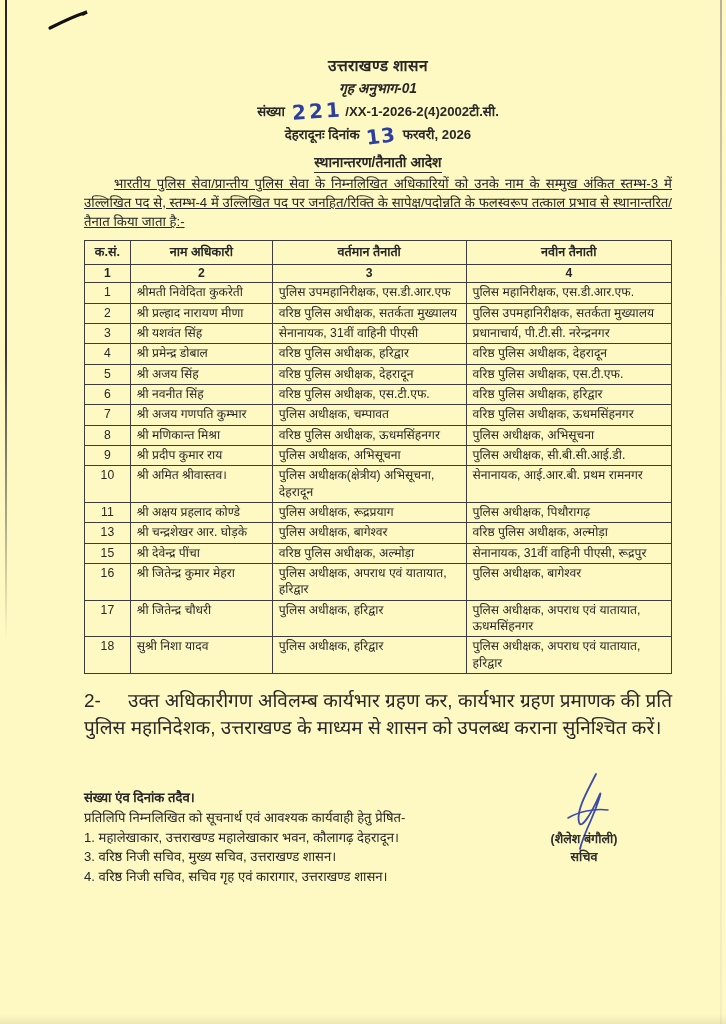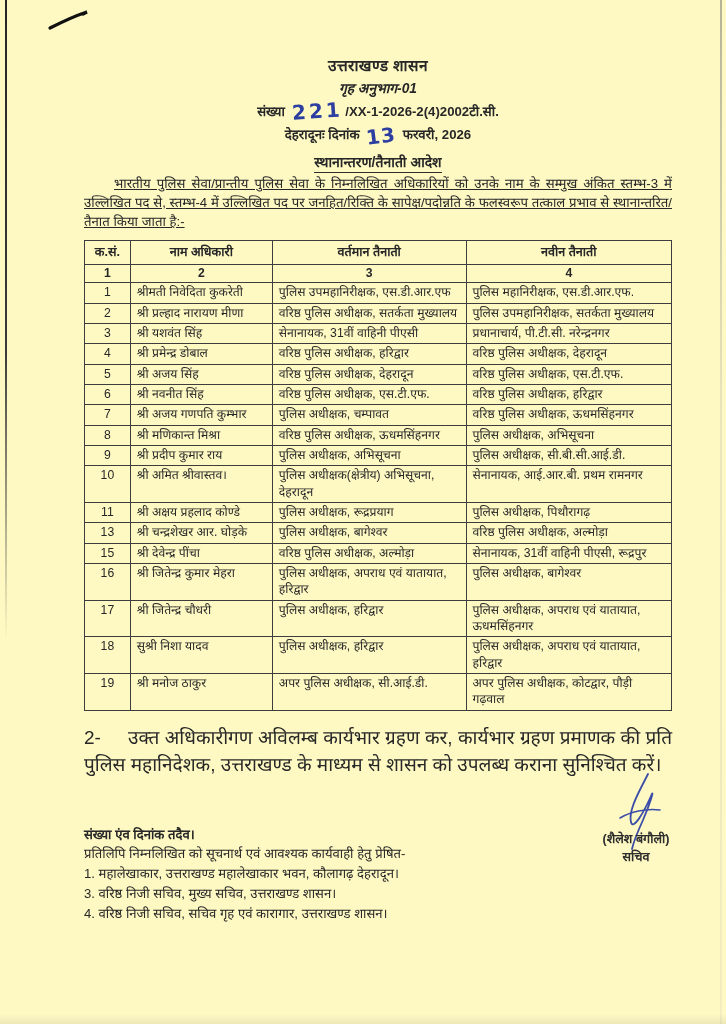--- a/index.html
+++ b/index.html
@@ -46,21 +46,21 @@
     font-size:12.2px; line-height:1.34; padding:1px 6px 2px;
   }
   thead th { text-align:center; font-weight:700; font-size:12.6px; padding:3px 4px;margin-left:7px; }
   tr.numrow td { text-align:center; font-weight:700; padding:0 2px 1px; }
   td.c-sn { text-align:center; padding-left:2px; padding-right:2px; }
 
   .para2 { margin-top:13px; font-size:19px; line-height:1.44; text-align:justify; }
   .para2 .p2label { display:inline-block; width:44px; font-weight:400; }
 
   .sigblock {
-    position:absolute; left:566px; top:772px; width:140px;
+    position:absolute; left:514px; top:772px; width:140px;
     text-align:center; font-size:12.6px; font-weight:600; color:#2d2d2d;
   }
   .sig-svg { display:block; margin:0 auto -20px; }
   .sig-name { position:relative; z-index:2; }
   .sig-title { margin-top:1px; }
 
   .ccblock { margin-top:46px; font-size:13.1px; line-height:1.52; }
   .cc-bold { font-weight:700; }
   .cc-item { white-space:nowrap; }
 </style>
@@ -202,26 +202,20 @@
             <td>श्री जितेन्द्र चौधरी</td>
             <td>पुलिस अधीक्षक, हरिद्वार</td>
             <td>पुलिस अधीक्षक, अपराध एवं यातायात, ऊधमसिंहनगर</td>
           </tr>
           <tr>
             <td class="c-sn">18</td>
             <td>सुश्री निशा यादव</td>
             <td>पुलिस अधीक्षक, हरिद्वार</td>
             <td>पुलिस अधीक्षक, अपराध एवं यातायात, हरिद्वार</td>
           </tr>
-          <tr>
-            <td class="c-sn">19</td>
-            <td>श्री मनोज ठाकुर</td>
-            <td>अपर पुलिस अधीक्षक, सी.आई.डी.</td>
-            <td>अपर पुलिस अधीक्षक, कोटद्वार, पौड़ी गढ़वाल</td>
-          </tr>
         </tbody>
     </table>
 
     <p class="para2"><span class="p2label">2-</span><span>उक्त अधिकारीगण अविलम्ब कार्यभार ग्रहण कर, कार्यभार ग्रहण प्रमाणक की प्रति पुलिस महानिदेशक, उत्तराखण्ड के माध्यम से शासन को उपलब्ध कराना सुनिश्चित करें।</span></p>
 
     <div class="ccblock">
       <div class="cc-bold">संख्या एंव दिनांक तदैव।</div>
       <div>प्रतिलिपि निम्नलिखित को सूचनार्थ एवं आवश्यक कार्यवाही हेतु प्रेषित-</div>
       <div>
           <div class="cc-item">1. महालेखाकार, उत्तराखण्ड महालेखाकार भवन, कौलागढ़ देहरादून।</div>

